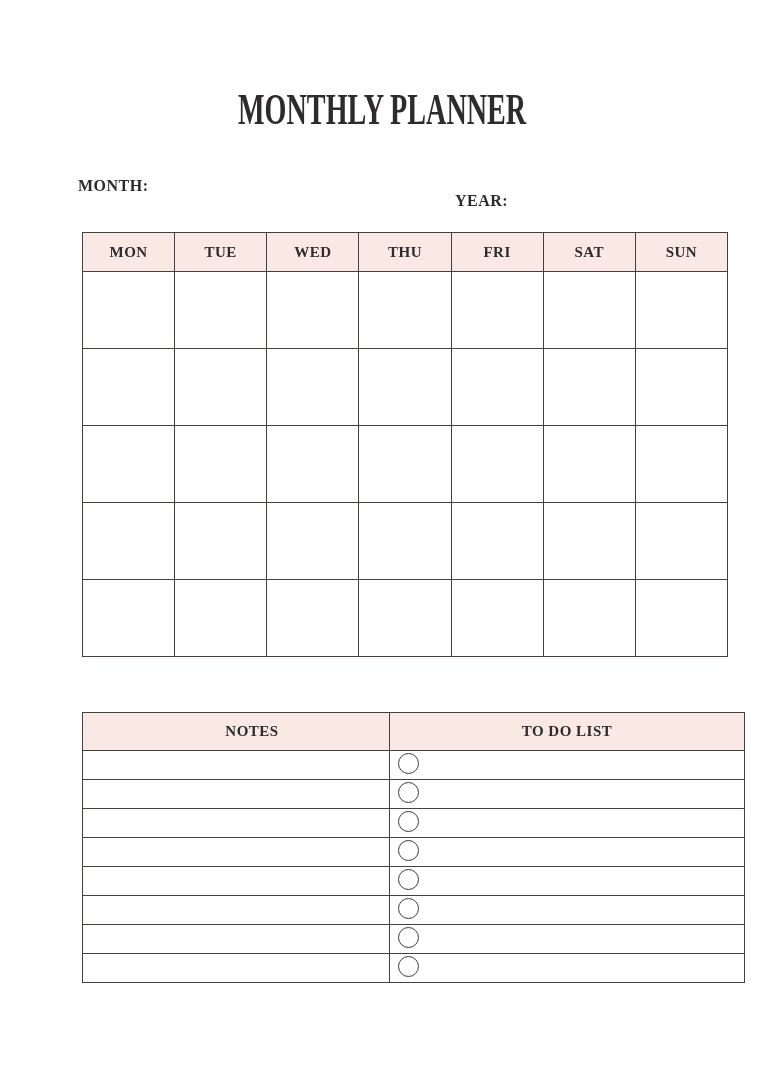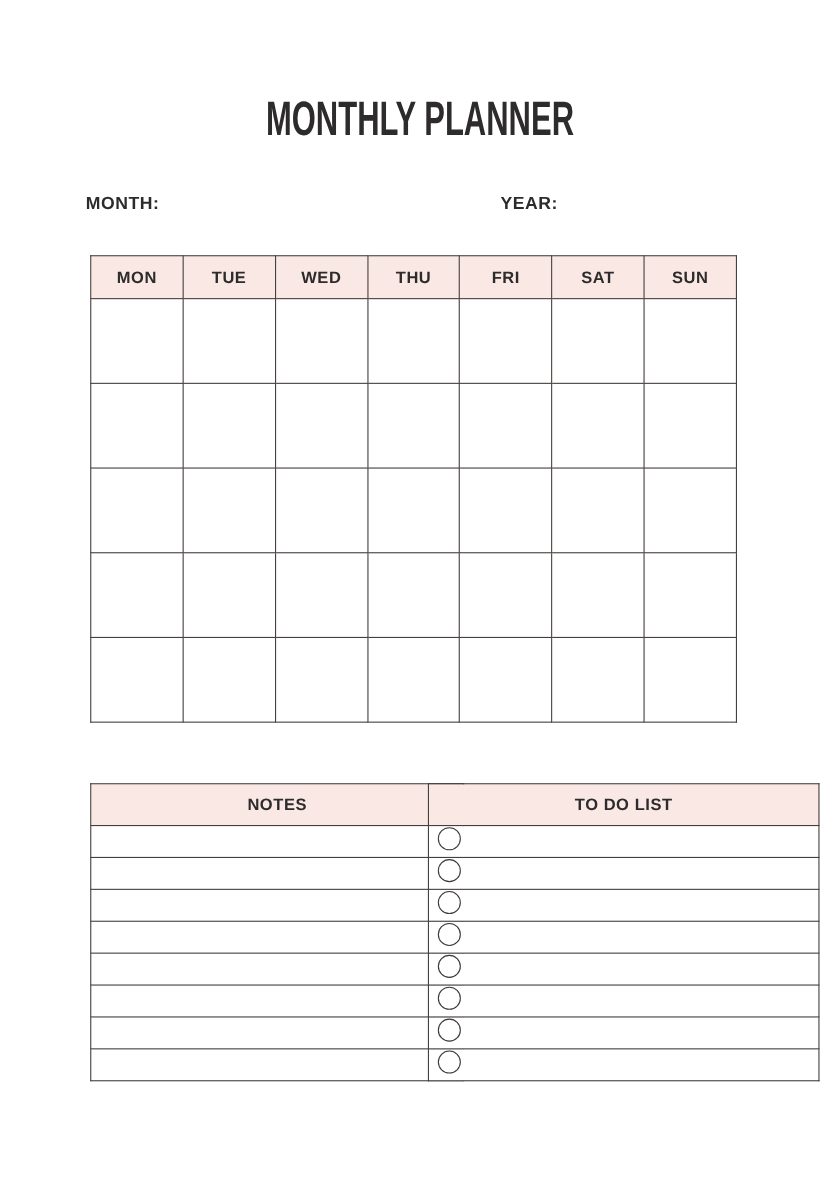--- a/index.html
+++ b/index.html
@@ -10,21 +10,21 @@
   }
   *{margin:0;padding:0;box-sizing:border-box;}
   html,body{width:764px;height:1080px;}
   body{
     background:var(--background,#ffffff);
     font-family:"Liberation Sans",sans-serif;
     color:var(--text-dark,#2d2b2b);
     position:relative;
     overflow:hidden;
   }
-  .page{position:absolute;inset:0;}
+  .page{position:absolute;inset:0;font-family:Liberation Serif, serif;}
 
   
   .title-wrap{
     position:absolute;left:0;top:84px;width:764px;
     text-align:center;
   }
   .title{
     display:inline-block;
     font-size:44px;
     font-weight:bold;
@@ -37,27 +37,27 @@
 
   
   .field-label{
     position:absolute;
     font-size:16px;
     font-weight:bold;
     letter-spacing:0.5px;
     color:var(--text-dark,#2d2b2b);
   }
   .month-label{left:78px;top:177px;}
-  .year-label{left:455px;top:177px;}
+  .year-label{left:455px;top:192px;}
 
   
   table{border-collapse:collapse;}
   .calendar{
     position:absolute;left:82px;top:232px;
-    width:588px;
+    width:646px;
     table-layout:fixed;
   }
   .calendar th,.calendar td{
     border:1.5px solid var(--border-dark,#45403e);
   }
   .calendar th{
     background:var(--header-pink,#f9e8e3);
     height:39px;
     font-size:15px;
     font-weight:bold;

